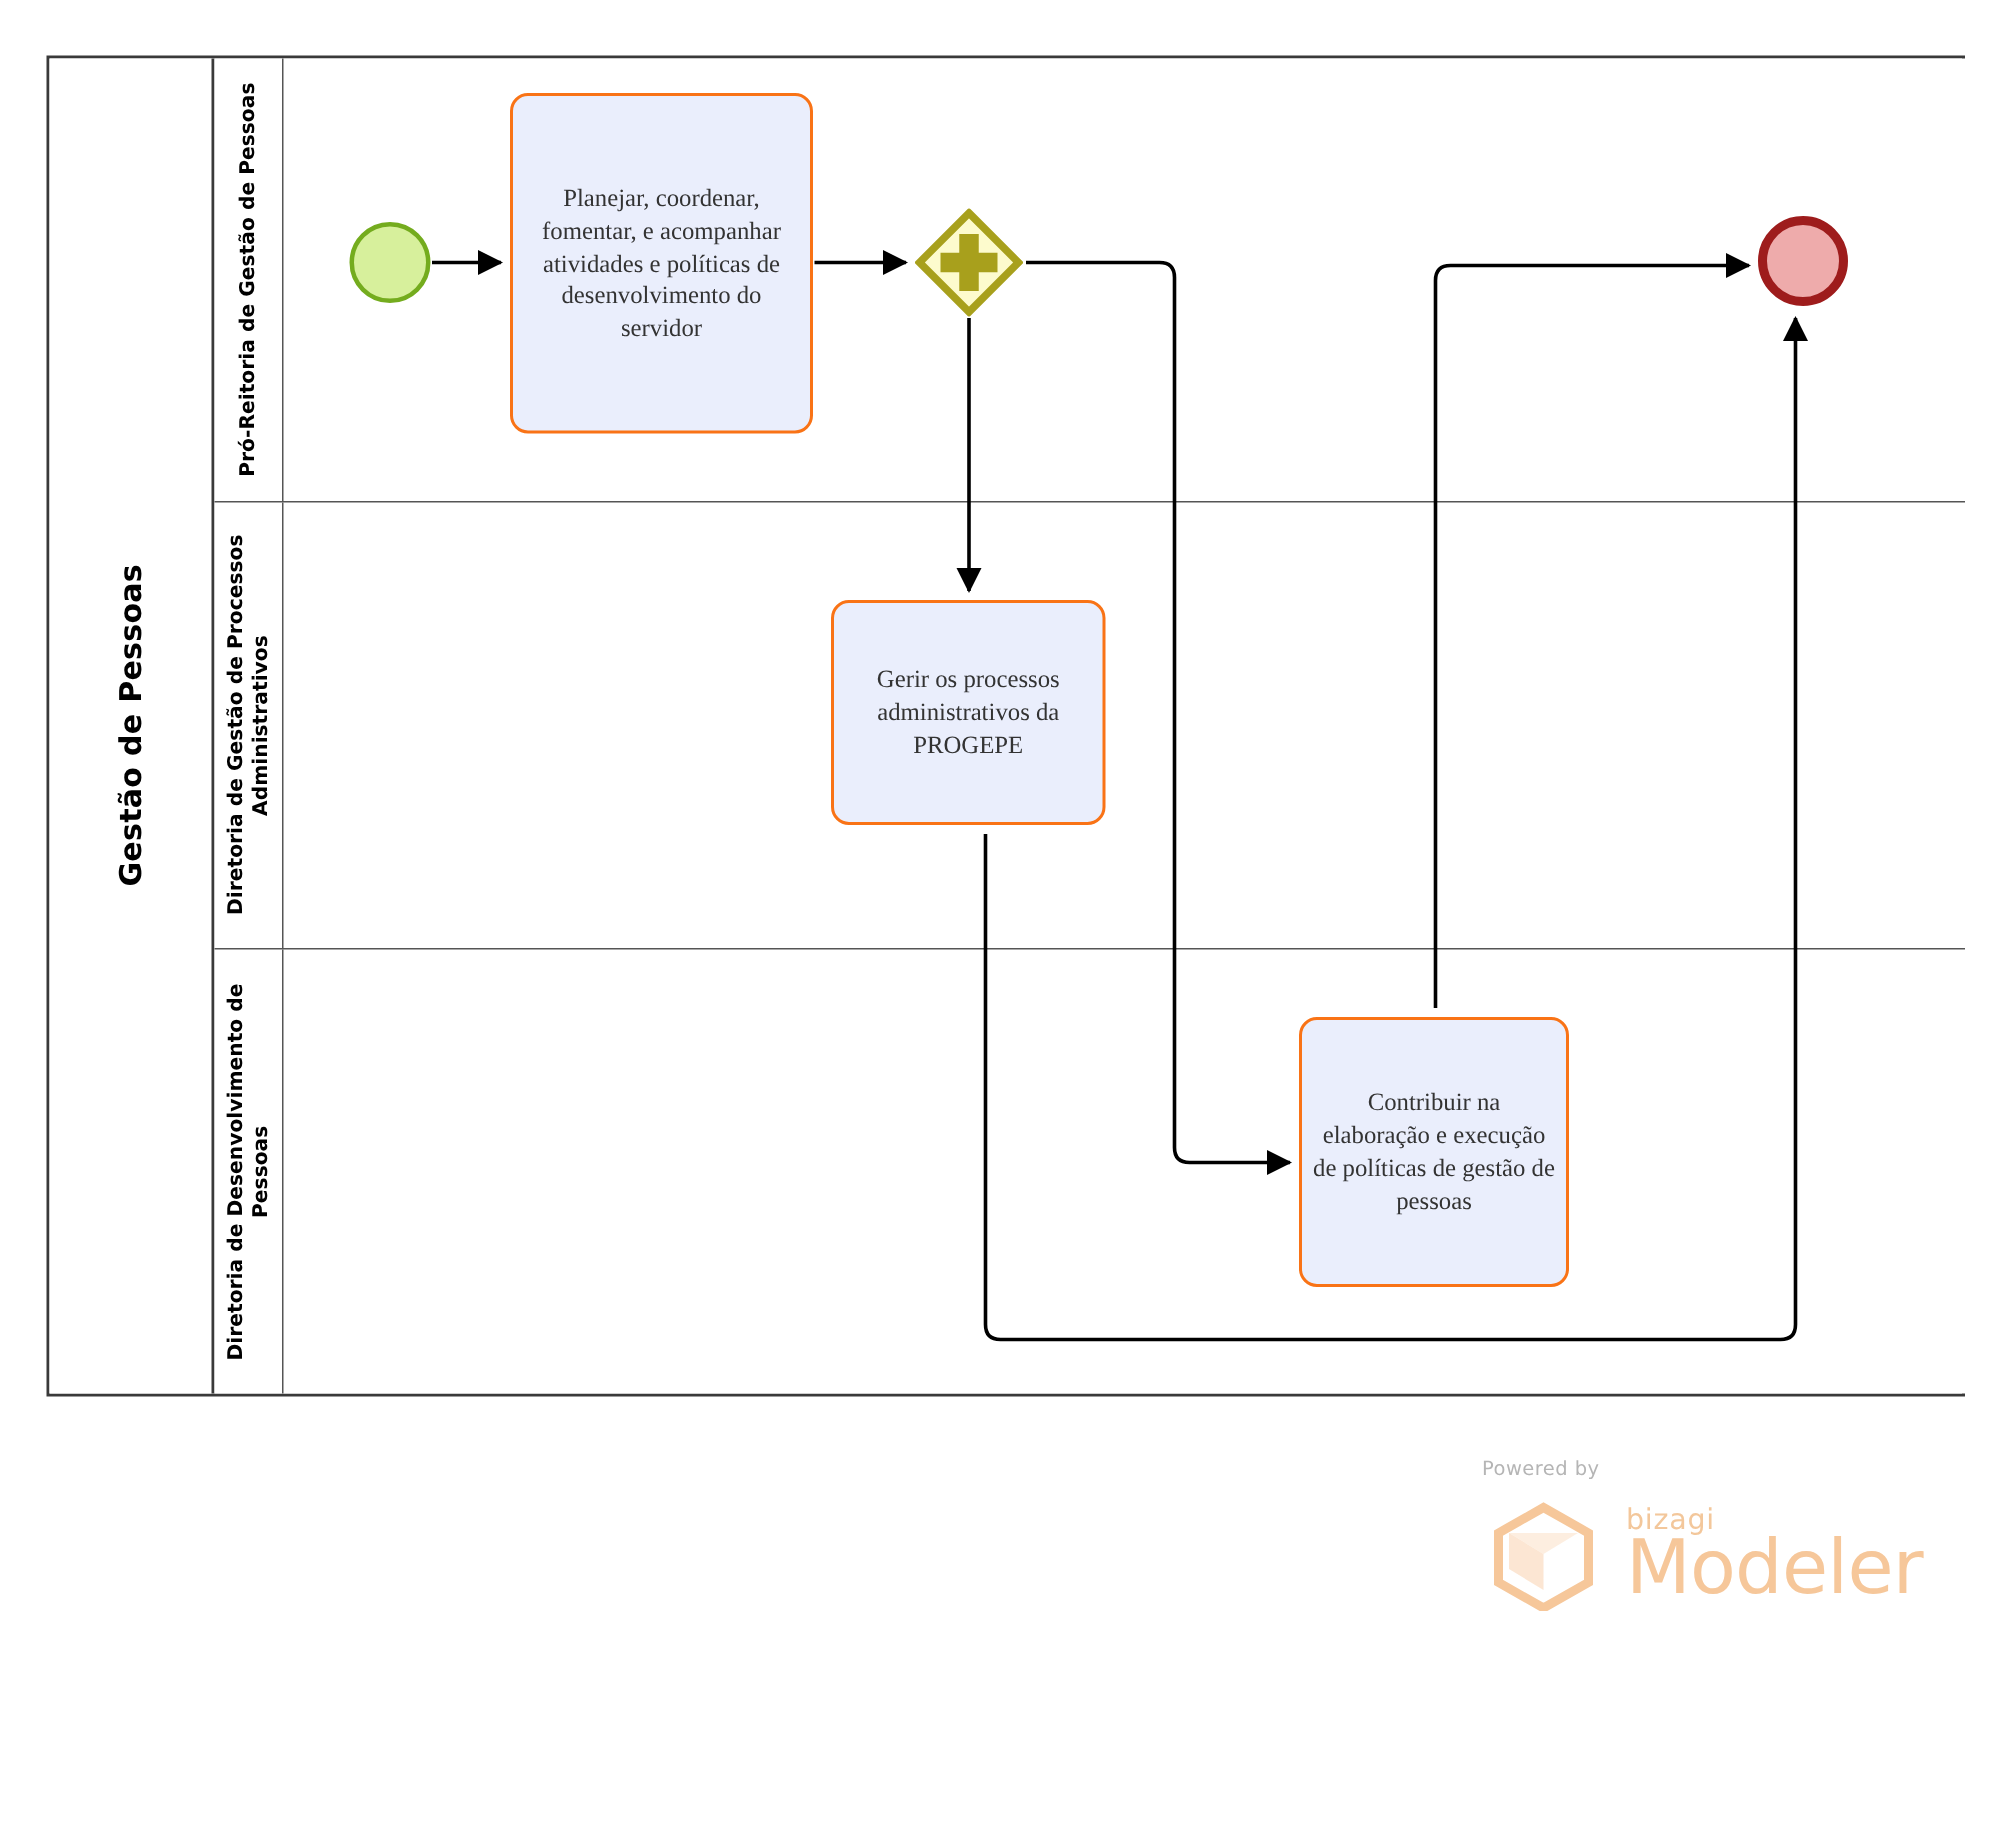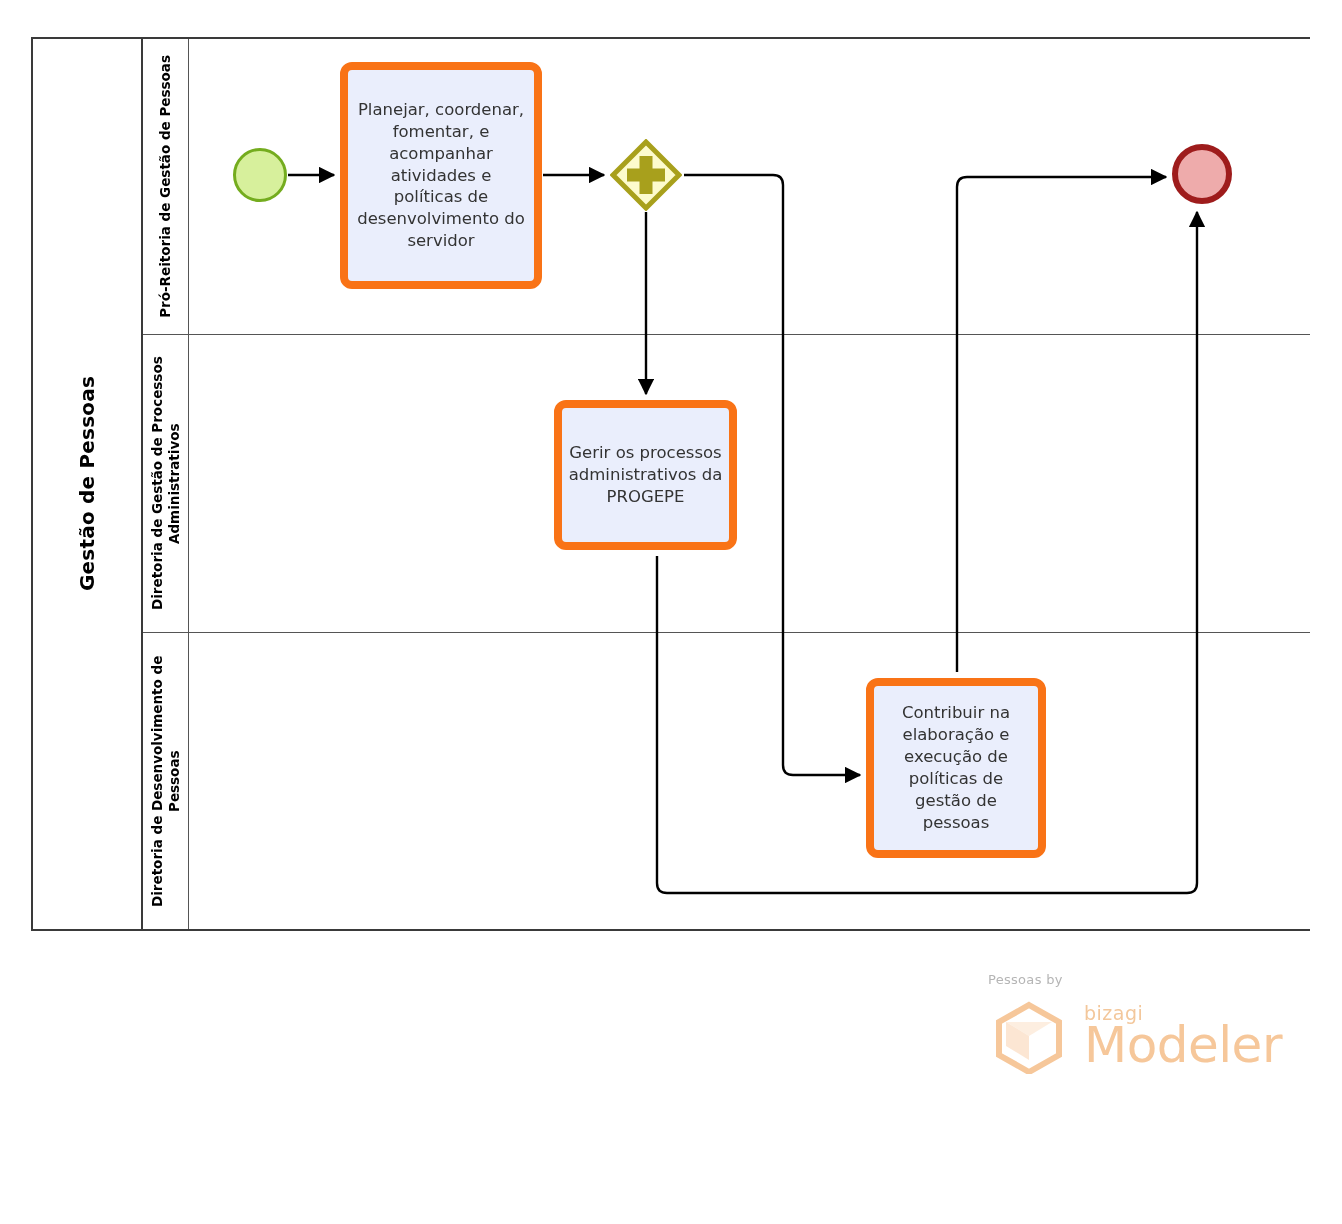--- a/index.html
+++ b/index.html
@@ -103,30 +103,31 @@
   }
   .end-event {
     left: 1172px; top: 144px;
     width: 60px; height: 60px;
     background: #eeabab;
     border: 6px solid #9e1c1c;
   }
 
   .task {
     background: #eaeefc;
-    border: 8px solid #f97316;
+    border: 2px solid #f97316;
     border-radius: 12px;
     display: flex;
     align-items: center;
     justify-content: center;
     text-align: center;
     color: #333333;
     font-size: 16.5px;
     line-height: 1.33;
     padding: 4px 6px;
+    font-family: Liberation Serif, serif;
   }
   #task-planejar    { left: 340px; top: 62px;  width: 202px; height: 227px; }
   #task-gerir       { left: 554px; top: 400px; width: 183px; height: 150px; }
   #task-contribuir  { left: 866px; top: 678px; width: 180px; height: 180px; }
 
   .gateway {
     left: 610px; top: 139px;
     width: 72px; height: 72px;
   }
   .gateway svg { display: block; }
@@ -239,21 +240,21 @@
     </svg>
   </div>
 
   <div class="node task" id="task-contribuir">Contribuir na elaboração e execução de políticas de gestão de pessoas</div>
 
   <div class="node task" id="task-gerir">Gerir os processos administrativos da PROGEPE</div>
 
   <div class="node event end-event"></div>
 
   <div class="watermark">
-    <div class="wm-powered">Pessoas by</div>
+    <div class="wm-powered">Powered by</div>
     <div class="wm-logo">
       <svg width="74" height="74" viewBox="0 0 74 74">
         <polygon points="37,5 67,22 67,55 37,72 7,55 7,22" fill="none" stroke="#f6c79a" stroke-width="6"></polygon>
         <polygon points="14,22 37,36 37,60 14,46" fill="#fbe2cb" opacity="0.85"></polygon>
         <polygon points="14,22 60,22 37,36" fill="#fbe2cb" opacity="0.6"></polygon>
       </svg>
     </div>
     <div class="wm-bizagi">bizagi</div>
     <div class="wm-modeler">Modeler</div>
   </div>

